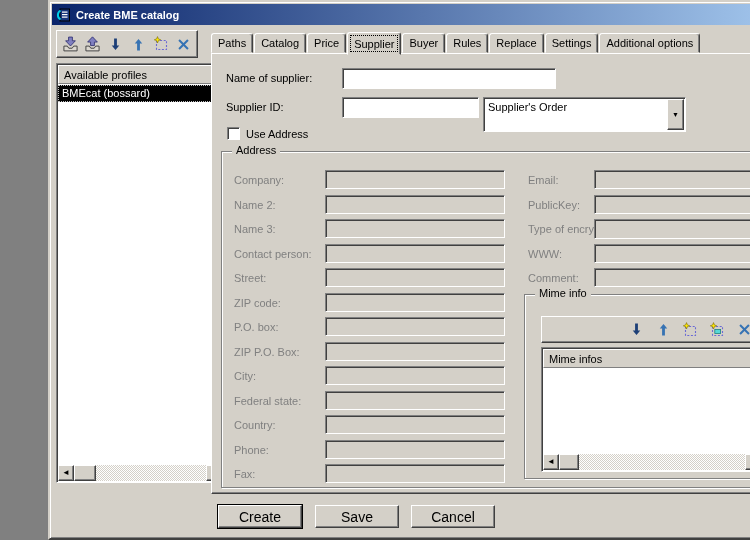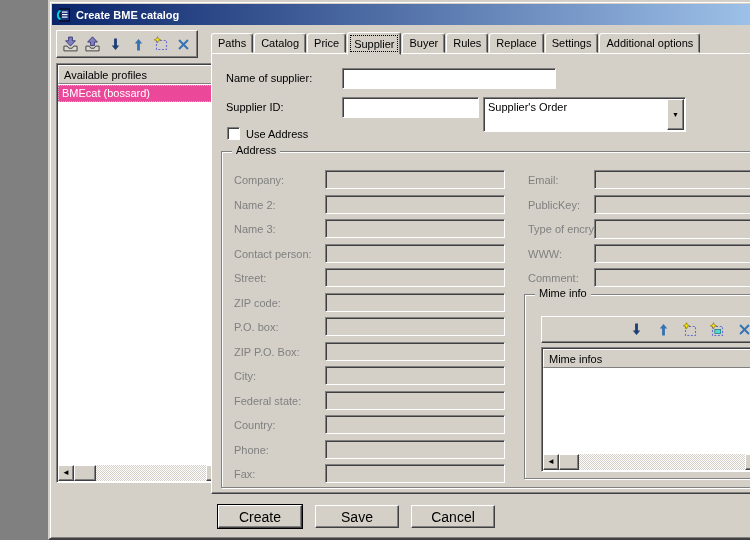--- a/index.html
+++ b/index.html
@@ -84,21 +84,21 @@
   .list-header {
     position:absolute; left:1px; top:1px; right:1px; height:19px;
     background:#d4d0c8; padding:3px 5px;
     border:1px solid; border-color:#ffffff #808080 #808080 #ffffff;
     white-space:nowrap; overflow:hidden;
   }
   .profile-row {
     position:absolute; left:1px; right:1px; height:17px; padding:2px 4px;
     white-space:nowrap; overflow:hidden;
   }
-  .profile-row.selected { background:#ec4899; color:#fff; outline:1px dotted #c0c0c0; outline-offset:-1px; }
+  .profile-row.selected { background:#000000; color:#fff; outline:1px dotted #c0c0c0; outline-offset:-1px; }
   .hscroll {
     position:absolute; left:1px; right:1px; bottom:1px; height:16px;
     display:flex;
     background:#fff;
     background-image: conic-gradient(#d4d0c8 25%, transparent 0 50%, #d4d0c8 0 75%, transparent 0);
     background-size:2px 2px;
   }
   .sb-btn {
     width:16px; height:16px; flex:0 0 auto;
     border:1px solid; border-color:#ffffff #404040 #404040 #ffffff;

